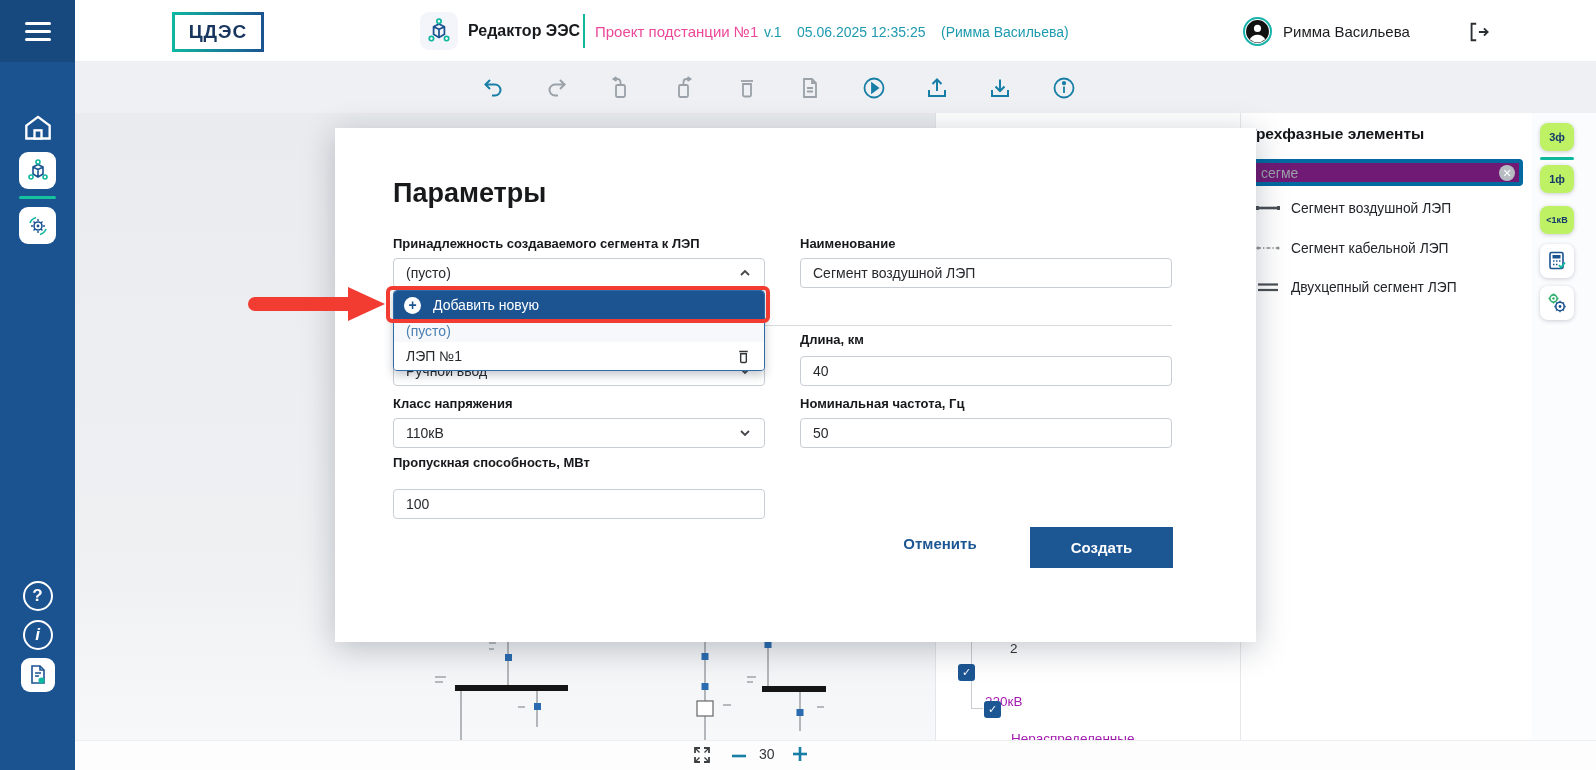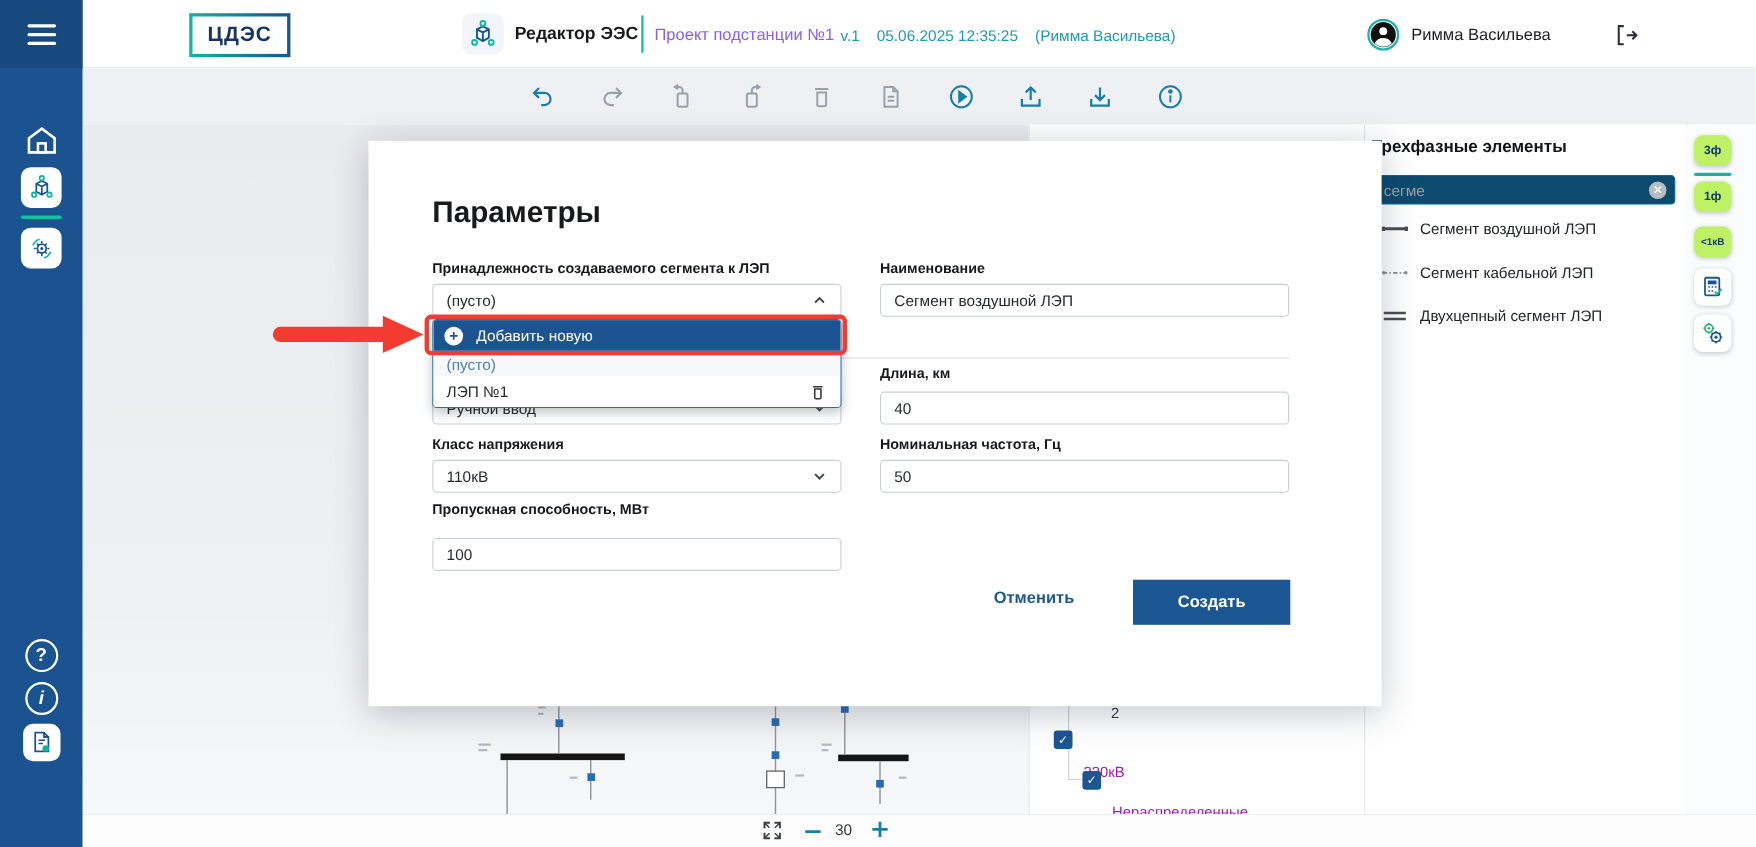--- a/index.html
+++ b/index.html
@@ -15,21 +15,21 @@
   .active-underline { position:absolute; left:19px; width:37px; height:3px; background:#14c39e; border-radius:2px; }
   .circle-glyph { width:30px; height:30px; border:2.5px solid #fff; border-radius:50%; color:#fff; font-size:17px; font-weight:bold; display:flex; align-items:center; justify-content:center; }
 
   
   .header { position:absolute; left:75px; top:0; width:1521px; height:62px; background:#fff; border-bottom:1px solid #eceef1; z-index:9; }
   .logo-wrap { position:absolute; left:97px; top:12px; width:92px; height:40px; padding:3px; background:linear-gradient(90deg,#10b7a0,#1b5391); }
   .logo-inner { width:100%; height:100%; background:#fff; display:flex; align-items:center; justify-content:center; font-weight:bold; font-size:19px; letter-spacing:1px; color:#17355e; }
   .appicon { position:absolute; left:345px; top:12px; width:38px; height:38px; border-radius:9px; background:#f3f5fa; display:flex; align-items:center; justify-content:center; }
   .app-title { position:absolute; left:393px; top:22px; font-size:16px; font-weight:bold; color:#17191c; }
   .hdr-div { position:absolute; left:508px; top:14px; width:2px; height:34px; background:#12b7a2; }
-  .project { position:absolute; left:520px; top:23px; font-size:15px; color:#8b5cf6; }
+  .project { position:absolute; left:520px; top:23px; font-size:15px; color:#ec4899; }
   .teal-txt { color:#1d9aae; font-size:14px; position:absolute; top:24px; }
   .user-name { position:absolute; left:1208px; top:23px; font-size:15px; color:#1a1c1f; }
   .avatar { position:absolute; left:1168px; top:17px; width:29px; height:29px; border:2px solid #17b3ab; border-radius:50%; display:flex; align-items:center; justify-content:center; }
   .logout { position:absolute; left:1392px; top:21px; color:#2a2d31; cursor:pointer; }
 
   
   .toolbar { position:absolute; left:75px; top:62px; width:1521px; height:51px; background:#eef0f4; z-index:8; }
   .tb-ic { position:absolute; top:14px; width:24px; height:24px; cursor:pointer; }
   .teal-ic { color:#177ea6; }
   .gray-ic { color:#9aa1a8; }
@@ -40,21 +40,21 @@
   
   .treepanel { position:absolute; left:935px; top:113px; width:305px; height:627px; background:#fff; border-left:1px solid #e3e5e8; z-index:2; }
   .tree-vline { position:absolute; background:#c9cdd1; }
   .tree-num { position:absolute; font-size:13.5px; color:#33363a; }
   .cb { position:absolute; width:17px; height:17px; background:#1c5693; border-radius:3px; color:#fff; font-size:11px; display:flex; align-items:center; justify-content:center; cursor:pointer; }
   .tree-label { position:absolute; font-size:13.5px; color:#a21caf;margin-top:28px; }
 
   
   .palette { position:absolute; left:1240px; top:113px; width:292px; height:627px; background:#fff; border-left:1px solid #e6e8eb; z-index:2; }
   .pal-title { position:absolute; left:6px; top:12px; font-size:15.5px; font-weight:bold; color:#121417; }
-  .pal-search { position:absolute; left:6px; top:46px; width:276px; height:27px; border:1px solid #0369a1; border-radius:4px; background:#0c4a6e; font-family:"Liberation Sans",sans-serif; font-size:14px; color:#9ba1a8; padding:0 30px 0 10px; outline:none; }
+  .pal-search { position:absolute; left:6px; top:46px; width:276px; height:27px; border:4px solid #0369a1; border-radius:4px; background:#701a75; font-family:"Liberation Sans",sans-serif; font-size:14px; color:#9ba1a8; padding:0 30px 0 10px; outline:none; }
   .pal-clear { position:absolute; left:258px; top:52px; width:16px; height:16px; background:#b6bcc2; color:#fff; border-radius:50%; font-size:11px; line-height:16px; text-align:center; cursor:pointer; }
   .pal-item { position:absolute; left:6px; width:276px; height:26px; display:flex; align-items:center; cursor:pointer; }
   .pal-item .pic { width:26px; margin-left:8px; }
   .pal-item .plabel { margin-left:10px; font-size:13.8px; color:#212429; }
 
   
   .strip { position:absolute; left:1532px; top:113px; width:64px; height:627px; background:#fbfcfe; z-index:2; }
   .chip { position:absolute; left:8px; width:34px; height:28px; background:#bef264; border-radius:8px; box-shadow:0 1px 4px rgba(30,40,60,.22); display:flex; align-items:center; justify-content:center; font-size:11px; font-weight:bold; color:#14386b; cursor:pointer; }
   .chip-underline { position:absolute; left:8px; width:34px; height:3px; background:#10b79f; border-radius:2px; }
   .chip-tile { position:absolute; left:8px; width:34px; height:34px; background:#fff; border-radius:8px; box-shadow:0 1px 4px rgba(30,40,60,.22); display:flex; align-items:center; justify-content:center; cursor:pointer; }

